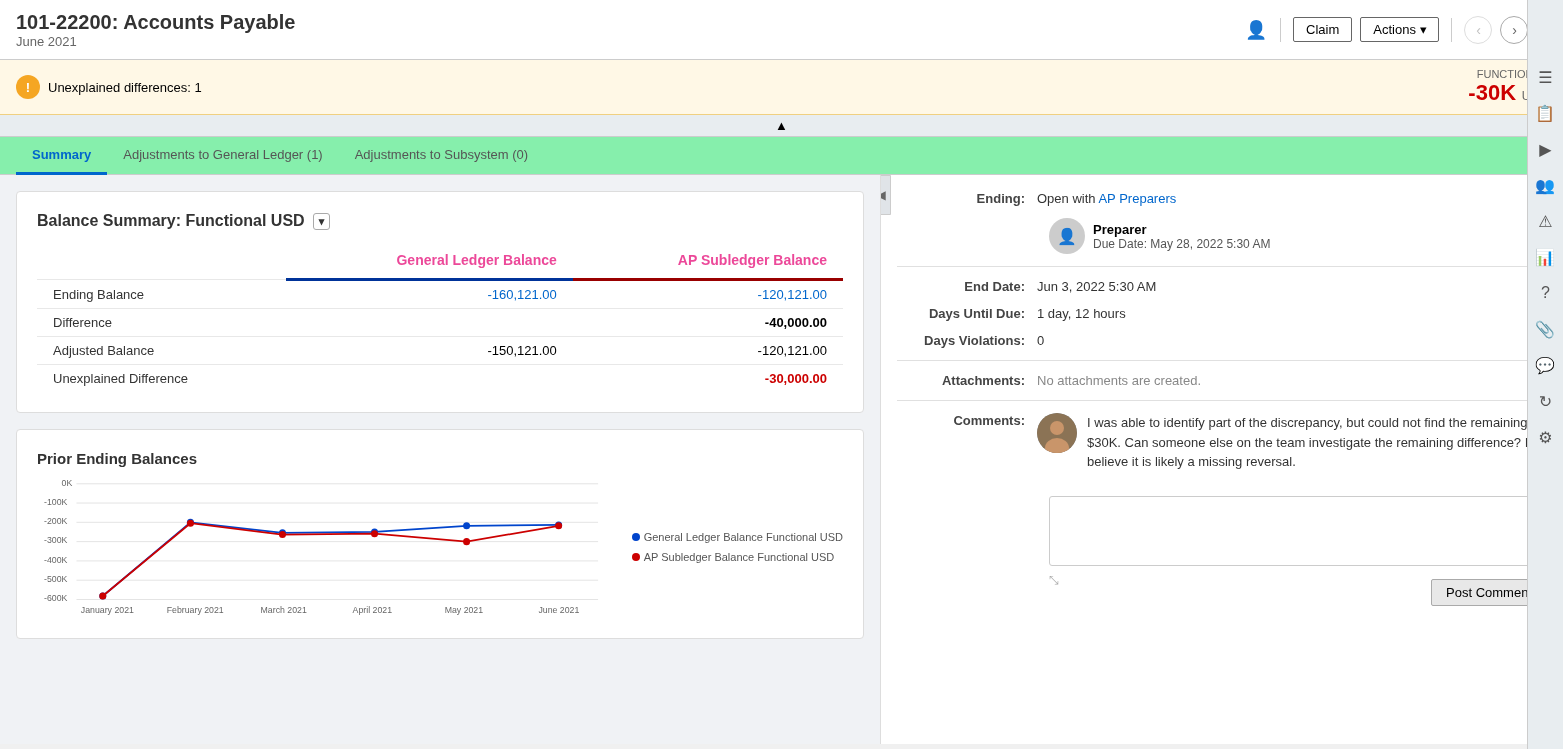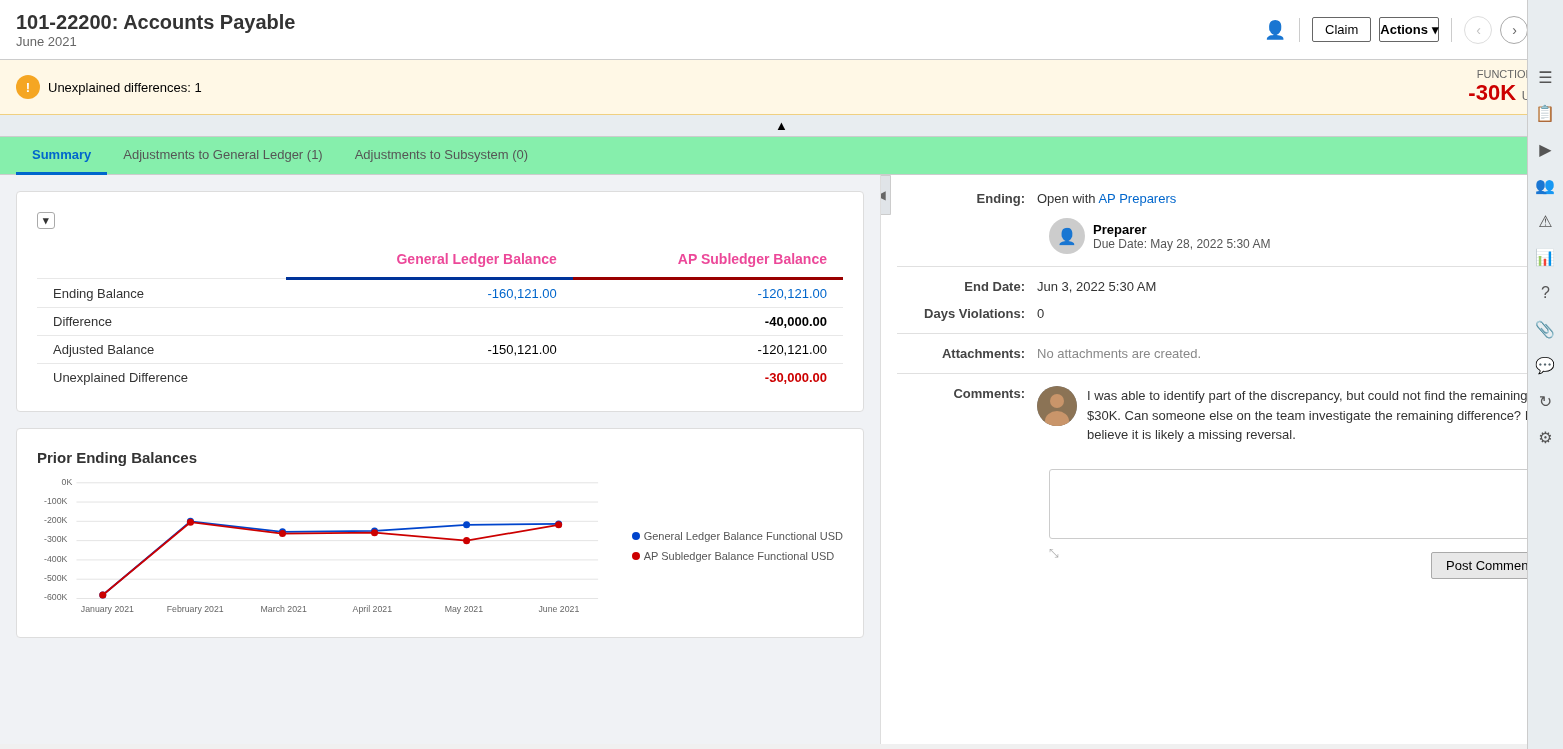--- a/index.html
+++ b/index.html
@@ -22,25 +22,25 @@
       border: 1px solid #666;
       background: #fff;
       padding: 4px 12px;
       cursor: pointer;
       font-size: 13px;
       border-radius: 2px;
     }
     .btn-actions {
       border: 1px solid #666;
       background: #fff;
-      padding: 4px 0;
+      padding: 4px 12px;
       cursor: pointer;
       font-size: 13px;
       border-radius: 2px;
-      display: flex; align-items: center; gap: 4px; font-weight: bold;
+      display: flex; align-items: center; gap: 4px;
     }
     .divider-v { width: 1px; height: 24px; background: #ccc; margin: 0 4px; }
     .nav-btn {
       width: 28px; height: 28px; border: 1px solid #aaa; border-radius: 50%;
       background: #fff; cursor: pointer; display: flex; align-items: center; justify-content: center;
       color: #666; font-size: 14px;
     }
     .nav-btn.disabled { opacity: 0.4; cursor: default; }
     .close-btn { background: none; border: none; font-size: 18px; cursor: pointer; color: #666; }
 
@@ -285,20 +285,21 @@
     <span>Adjustments to Subsystem (0)</span>
   </div>
 </div>
 
 <div class="main-content">
 
   <div class="left-panel">
 
     <div class="card">
       <div class="card-title">
+        <span>Balance Summary: Functional USD</span>
         <span class="dropdown-icon">▾</span>
       </div>
 
       <table class="balance-table">
         <thead>
           <tr>
             <th></th>
             <th class="col-gl">General Ledger Balance</th>
             <th class="col-ap">AP Subledger Balance</th>
           </tr>
@@ -413,20 +414,24 @@
       </div>
     </div>
 
     <hr class="separator">
 
     <div class="info-row">
       <span class="info-label">End Date:</span>
       <span class="info-value">Jun 3, 2022 5:30 AM</span>
     </div>
 
+    <div class="info-row">
+      <span class="info-label">Days Until Due:</span>
+      <span class="info-value">1 day, 12 hours</span>
+    </div>
 
     <div class="info-row">
       <span class="info-label">Days Violations:</span>
       <span class="info-value">0</span>
     </div>
 
     <hr class="separator">
 
     <div class="info-row">
       <span class="info-label">Attachments:</span>

